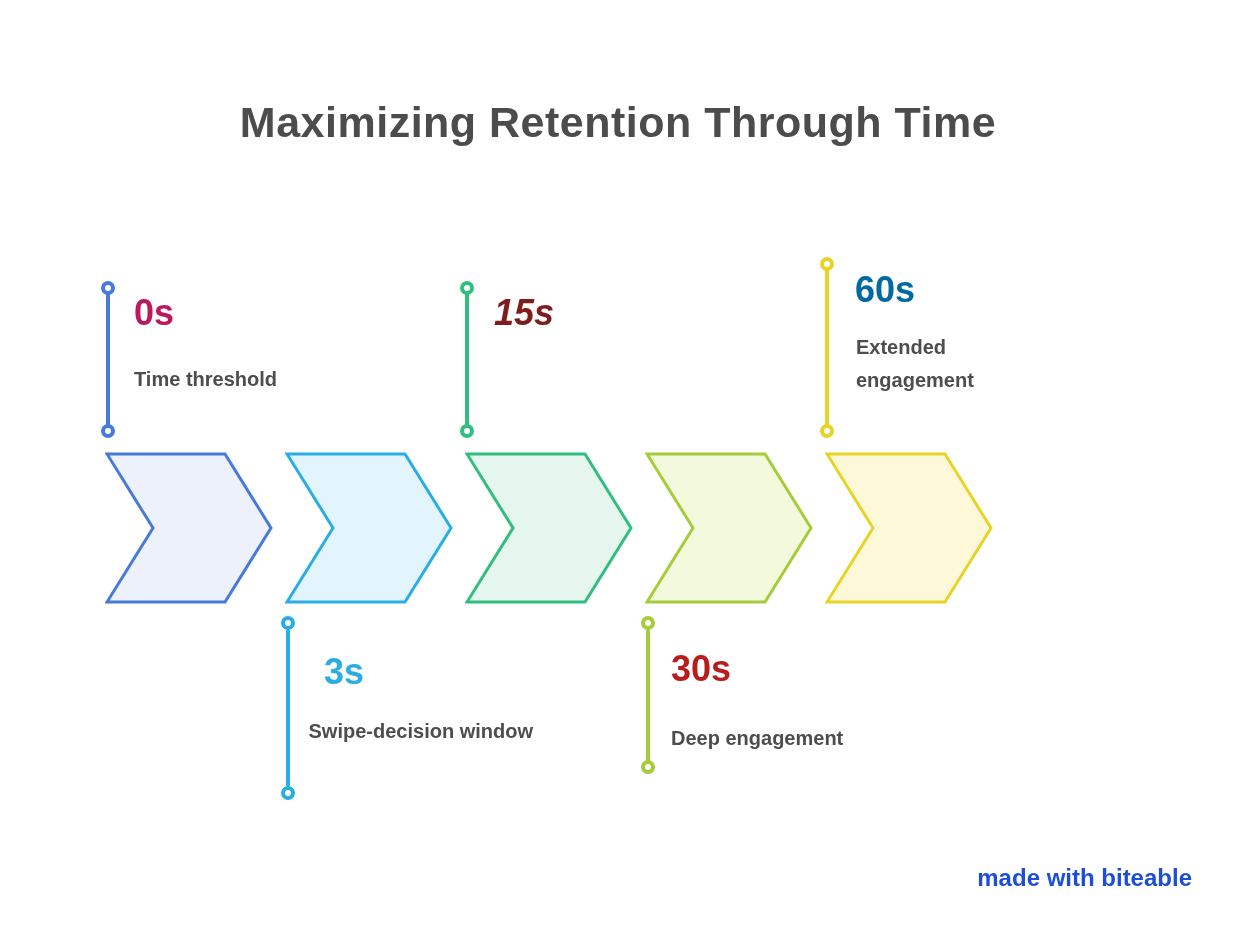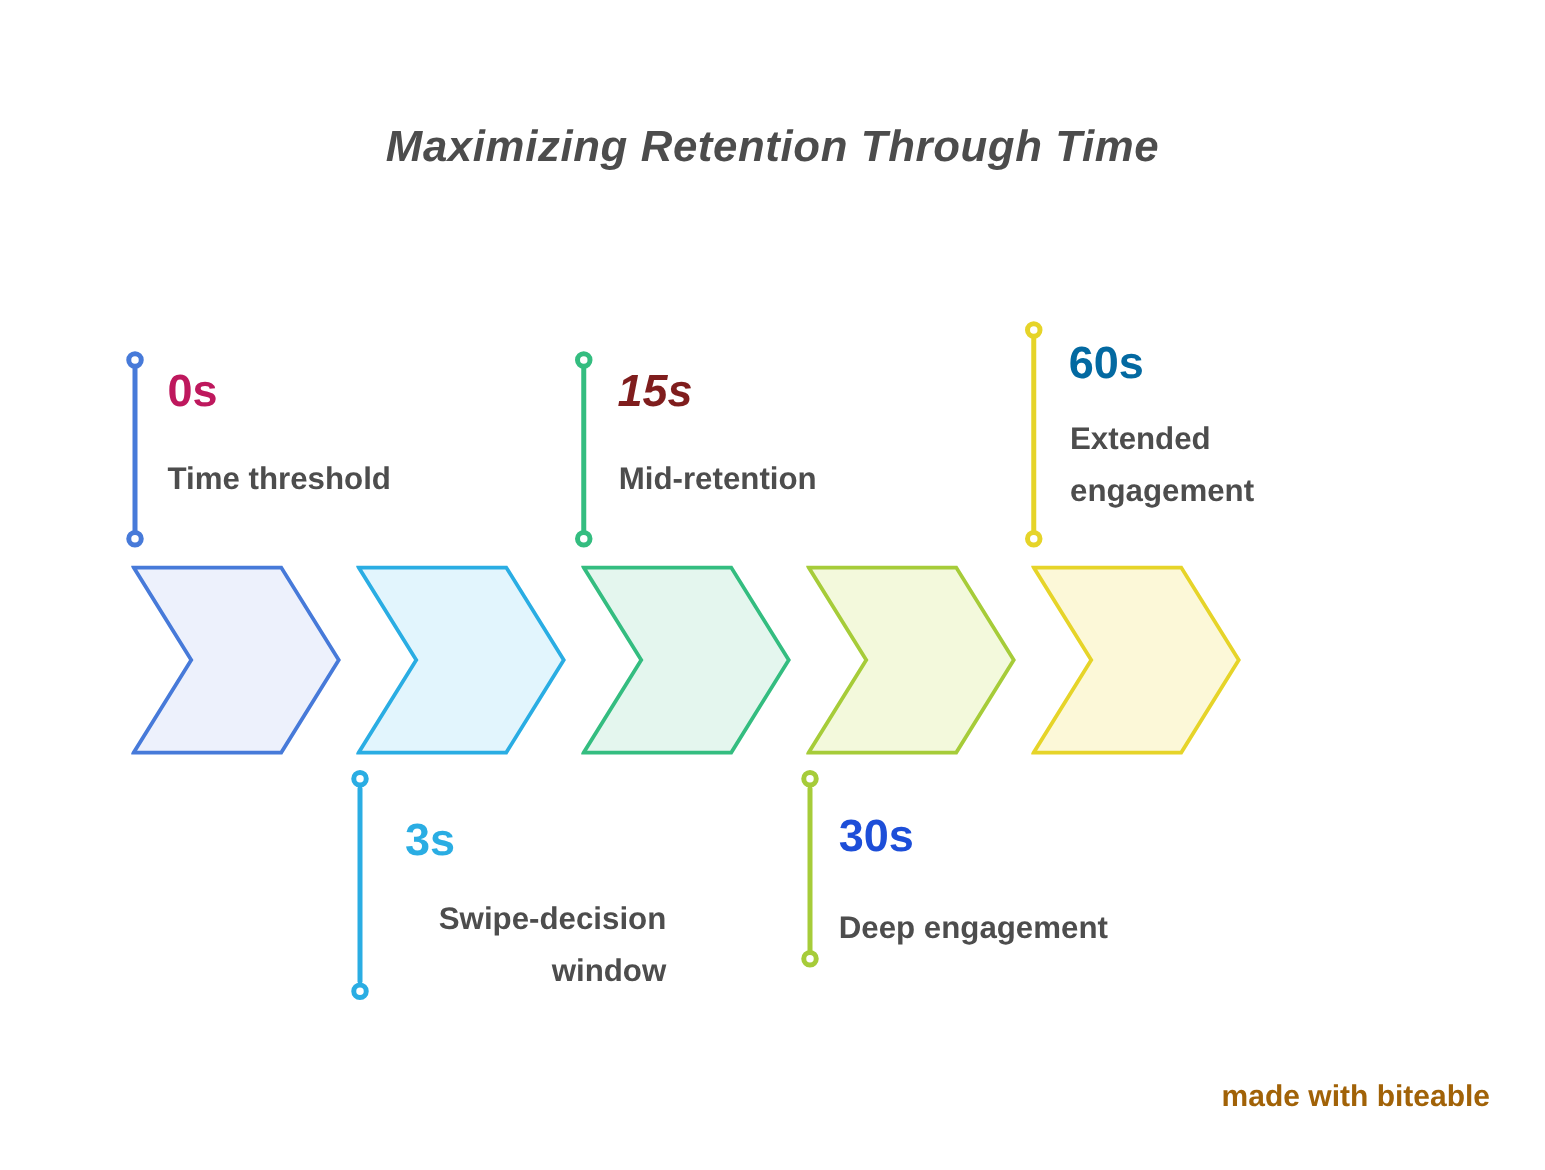--- a/index.html
+++ b/index.html
@@ -9,89 +9,87 @@
     height:936px;
     background:#ffffff;
     font-family:"Liberation Sans", sans-serif;
     overflow:hidden;
   }
   .title {
     position:absolute;
     left:0; top:98px;
     width:1236px;
     text-align:center;
-    font-size:35px;
+    font-size:43px;
     font-weight:bold;
     letter-spacing:0.5px;
     color:#4c4c4c;
     margin:0;
-    font-style:italic;
   }
   
   .chevron { position:absolute; top:452px; width:168px; height:152px; }
   .chevron svg { display:block; width:100%; height:100%; }
   .chevron polygon { stroke-width:3; stroke-linejoin:miter; }
   .a1 { left:105px; }  .a1 polygon { fill:#edf1fc; stroke:#477ad9; }
   .a2 { left:285px; }  .a2 polygon { fill:#e2f5fd; stroke:#2aade3; }
   .a3 { left:465px; }  .a3 polygon { fill:#e4f6ee; stroke:#34bd80; }
   .a4 { left:645px; }  .a4 polygon { fill:#f3f9dc; stroke:#a6cc39; }
   .a5 { left:825px; }  .a5 polygon { fill:#fcf8d8; stroke:#e6d429; }
   
   .vline { position:absolute; width:4px; border-radius:2px; }
   .dot {
     position:absolute; width:14px; height:14px; box-sizing:border-box;
     border-radius:50%; background:#ffffff; border:4px solid;
   }
   .blue   { background-color:#477ad9; border-color:#477ad9; color:#be185d; }
   .cyan   { background-color:#2aade3; border-color:#2aade3; color:#2aade3; }
   .green  { background-color:#34bd80; border-color:#34bd80; color:#7f1d1d;font-style:italic; }
-  .lime   { background-color:#a6cc39; border-color:#a6cc39; color:#1d4ed8; }
+  .lime   { background-color:#a6cc39; border-color:#a6cc39; color:#b91c1c; }
   .yellow { background-color:#e6d429; border-color:#e6d429; color:#0369a1; }
   .dot.blue, .dot.cyan, .dot.green, .dot.lime, .dot.yellow { background-color:#ffffff; }
   
   .time {
     position:absolute;
     font-size:36px;
     font-weight:bold;
     background:none !important;
   }
   .sub {
     position:absolute;
-    font-size:25px;
+    font-size:20px;
     font-weight:bold;
     color:#4d4d4d;
     line-height:1.66;
   }
   .footer {
     position:absolute;
     right:44px; top:864px;
     font-size:24px;
     font-weight:bold;
-    color:#a16207;
+    color:#1d4ed8;
     margin-left:10px;
   }
 </style>
 </head>
 <body>
 
 <div class="canvas">
 
   <h1 class="title">Maximizing Retention Through Time</h1>
 
   <div class="vline blue" style="left:106px; top:289px; height:142px;"></div>
   <div class="dot blue" style="left:101px; top:281px;"></div>
   <div class="dot blue" style="left:101px; top:424px;"></div>
   <div class="time blue" style="left:134px; top:292px;">0s</div>
   <div class="sub" style="left:134px; top:363px; width:280px;">Time threshold</div>
 
   <div class="vline green" style="left:465px; top:289px; height:142px;"></div>
   <div class="dot green" style="left:460px; top:281px;"></div>
   <div class="dot green" style="left:460px; top:424px;"></div>
   <div class="time green" style="left:494px; top:292px;">15s</div>
-  <div class="sub" style="left:495px; top:363px; width:260px;">Mid-retention</div>
 
   <div class="vline yellow" style="left:825px; top:266px; height:162px;"></div>
   <div class="dot yellow" style="left:820px; top:257px;"></div>
   <div class="dot yellow" style="left:820px; top:424px;"></div>
   <div class="time yellow" style="left:855px; top:269px;">60s</div>
   <div class="sub" style="left:856px; top:331px; width:185px;">Extended engagement</div>
 
   <div class="vline cyan" style="left:286px; top:629px; height:158px;"></div>
   <div class="dot cyan" style="left:281px; top:616px;"></div>
   <div class="dot cyan" style="left:281px; top:786px;"></div>

